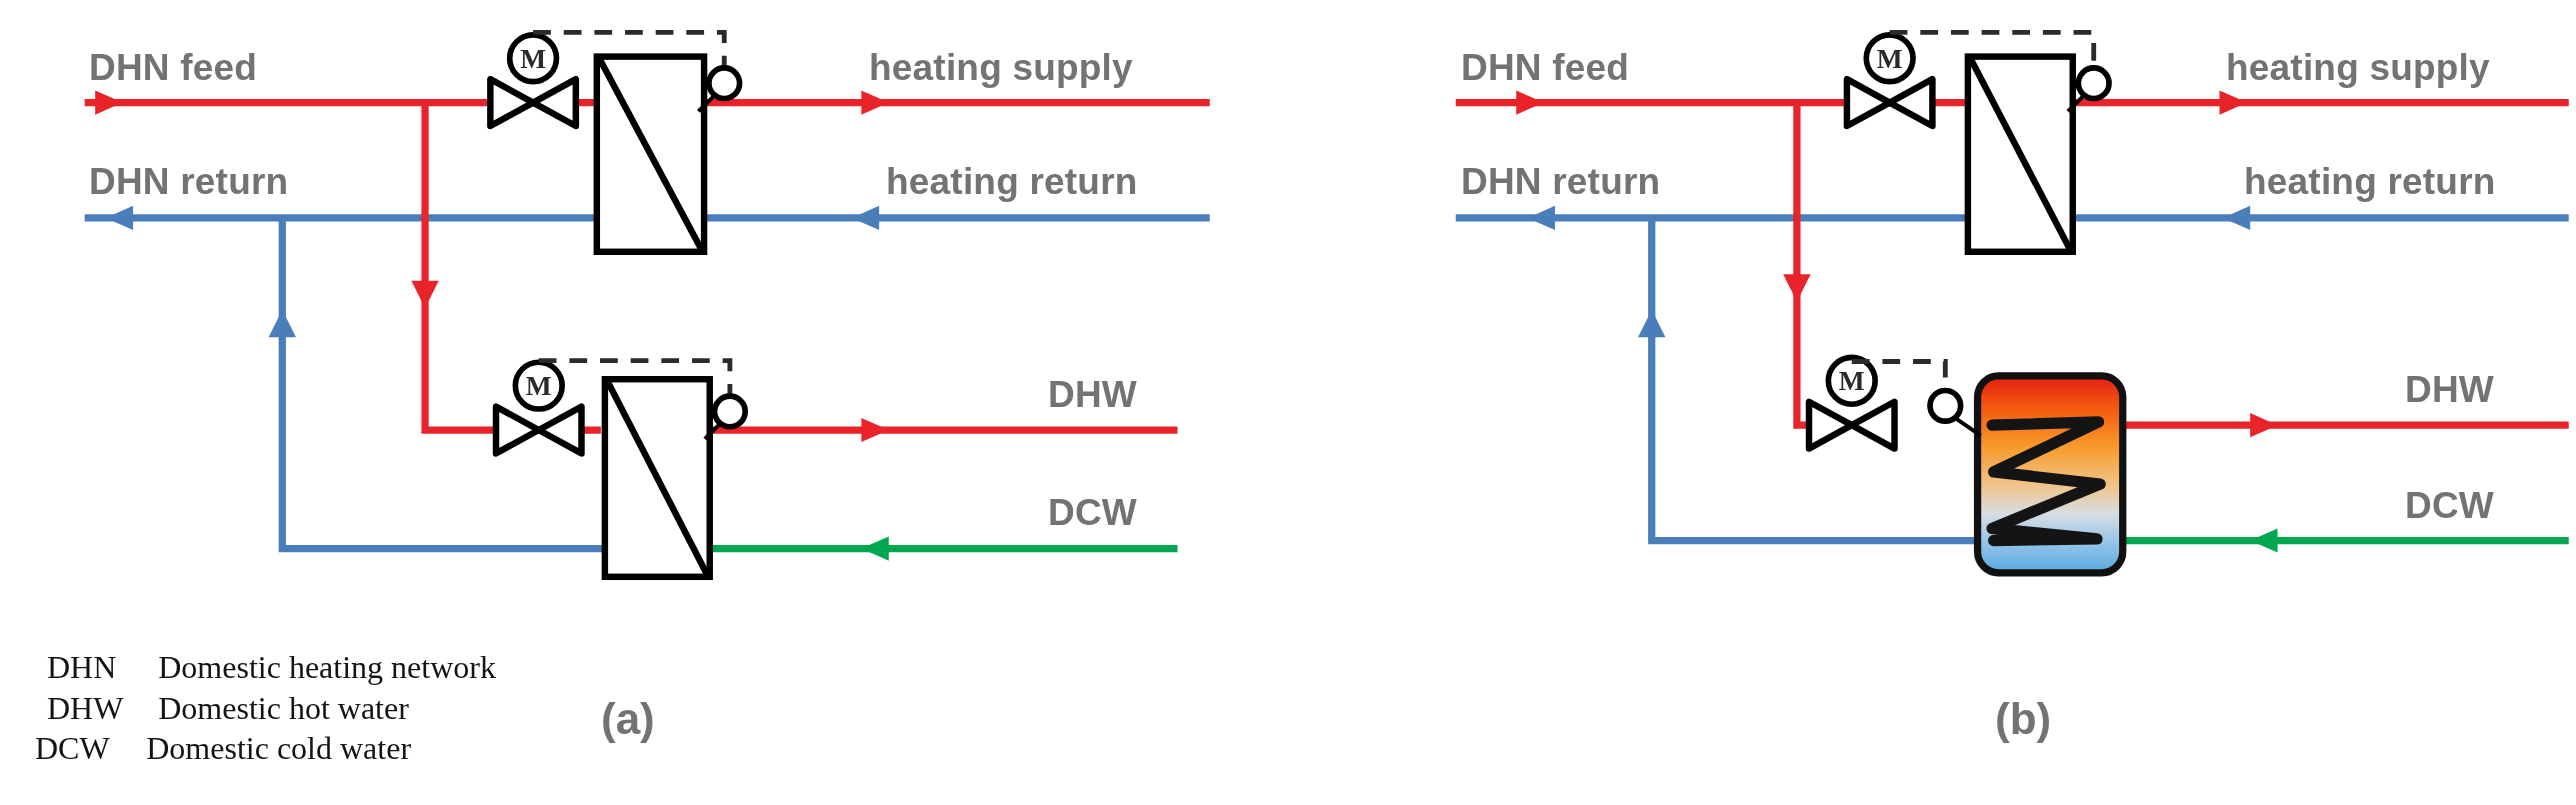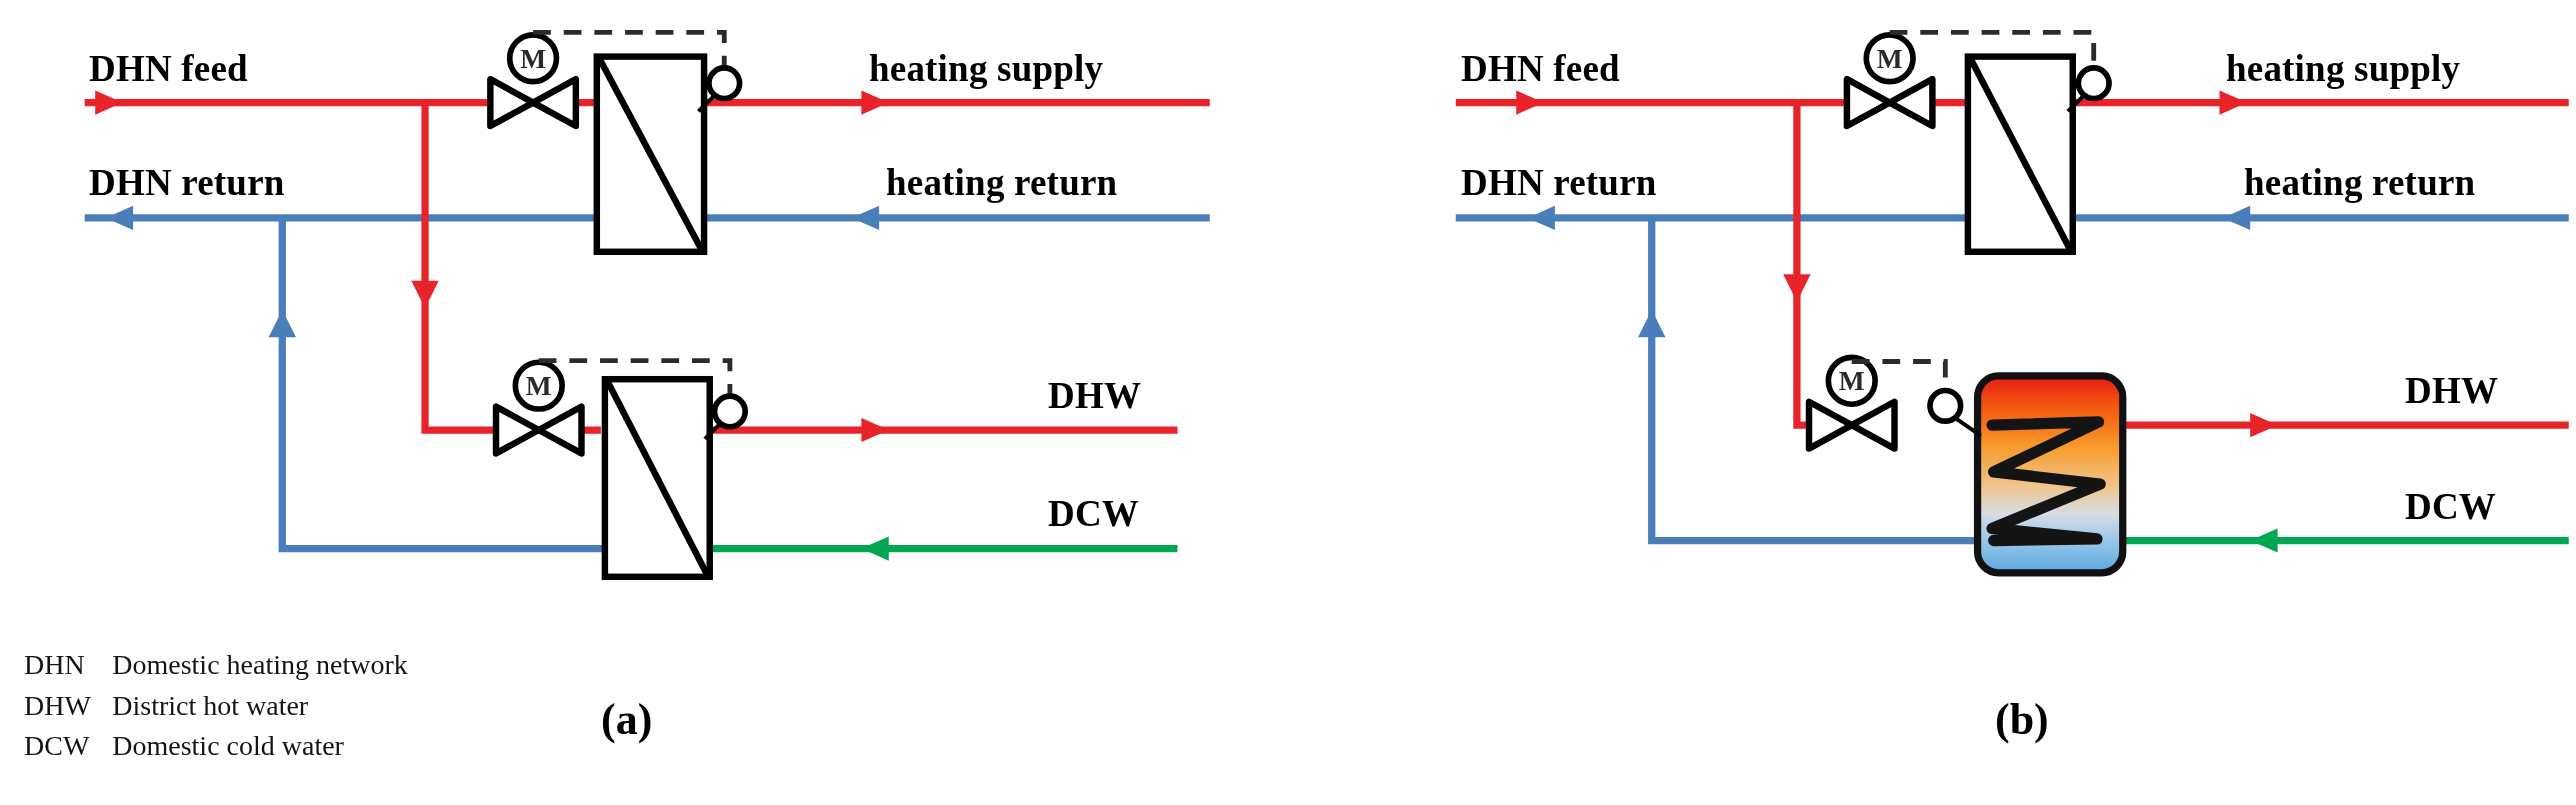--- a/index.html
+++ b/index.html
@@ -1,25 +1,25 @@
 <!DOCTYPE html>
 <html style="font-size:13px"><head>
 <meta charset="utf-8">
 <style>
   html,body{margin:0;padding:0;background:#ffffff;}
   body{width:2576px;height:806px;overflow:hidden;
        font-family:"Liberation Serif","DejaVu Serif",serif;}
   #stage{position:relative;width:2576px;height:806px;background:#fff;}
   svg#diagram{position:absolute;left:0;top:0;width:2576px;height:806px;}
-  .lbl{position:absolute;white-space:nowrap;color:#000000;
-       font-family:Liberation Serif, serif;font-weight:bold;}
+  .lbl{position:absolute;white-space:nowrap;color:#737373;
+       font-family:Liberation Sans, sans-serif;font-weight:bold;}
   .pipe-label{font-size:37px;letter-spacing:0.2px;}
   .caption{font-size:44px;font-weight:bold;}
   .legend{position:absolute;font-family:"Liberation Serif","DejaVu Serif",serif;
-          font-size:28px;color:#141414;white-space:nowrap;}
+          font-size:32px;color:#141414;white-space:nowrap;margin-left:23px;}
   .legend-abbr{font-weight:normal;}
   .legend-row{position:absolute;}
 </style>
 </head>
 <body>
 
 <div id="stage">
 
   <svg id="diagram" viewBox="0 0 3194 999">
     <defs>
@@ -219,22 +219,22 @@
   <div class="lbl caption" style="left:601px;top:694px;">(a)</div>
   <div class="lbl caption" style="left:1995px;top:694px;">(b)</div>
 
   <div>
     <div class="legend-row" style="left:24px;top:649px;">
       <span class="legend legend-abbr" style="position:relative;display:inline-block;width:85px;">DHN</span>
       <span class="legend" style="position:relative;">Domestic heating network</span>
     </div>
     <div class="legend-row" style="left:24px;top:690px;">
       <span class="legend legend-abbr" style="position:relative;display:inline-block;width:85px;">DHW</span>
-      <span class="legend" style="position:relative;">District hot water</span>
+      <span class="legend" style="position:relative;">Domestic hot water</span>
     </div>
-    <div class="legend-row" style="left:24px;top:730px;">
+    <div class="legend-row" style="left:12px;top:730px;">
       <span class="legend legend-abbr" style="position:relative;display:inline-block;width:85px;">DCW</span>
       <span class="legend" style="position:relative;">Domestic cold water</span>
     </div>
   </div>
 
 </div>
 
 
 </body></html>

